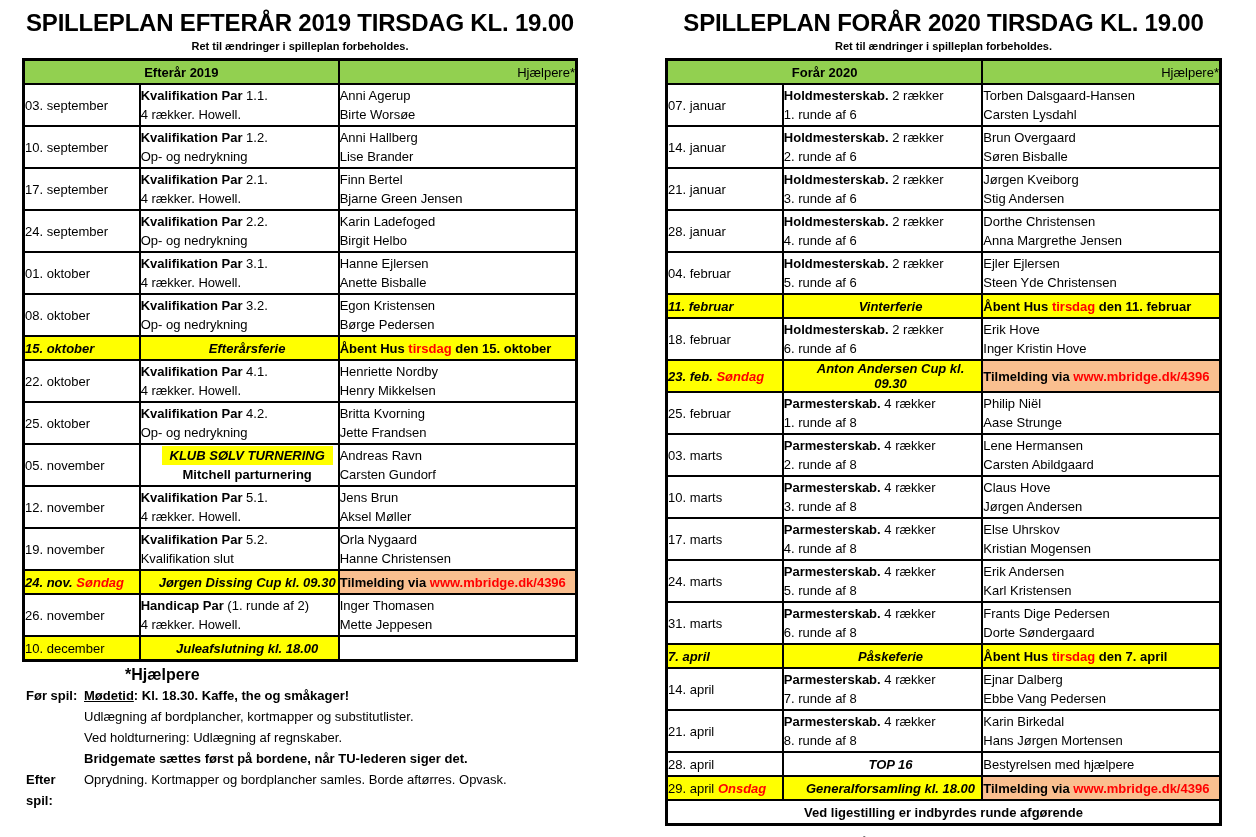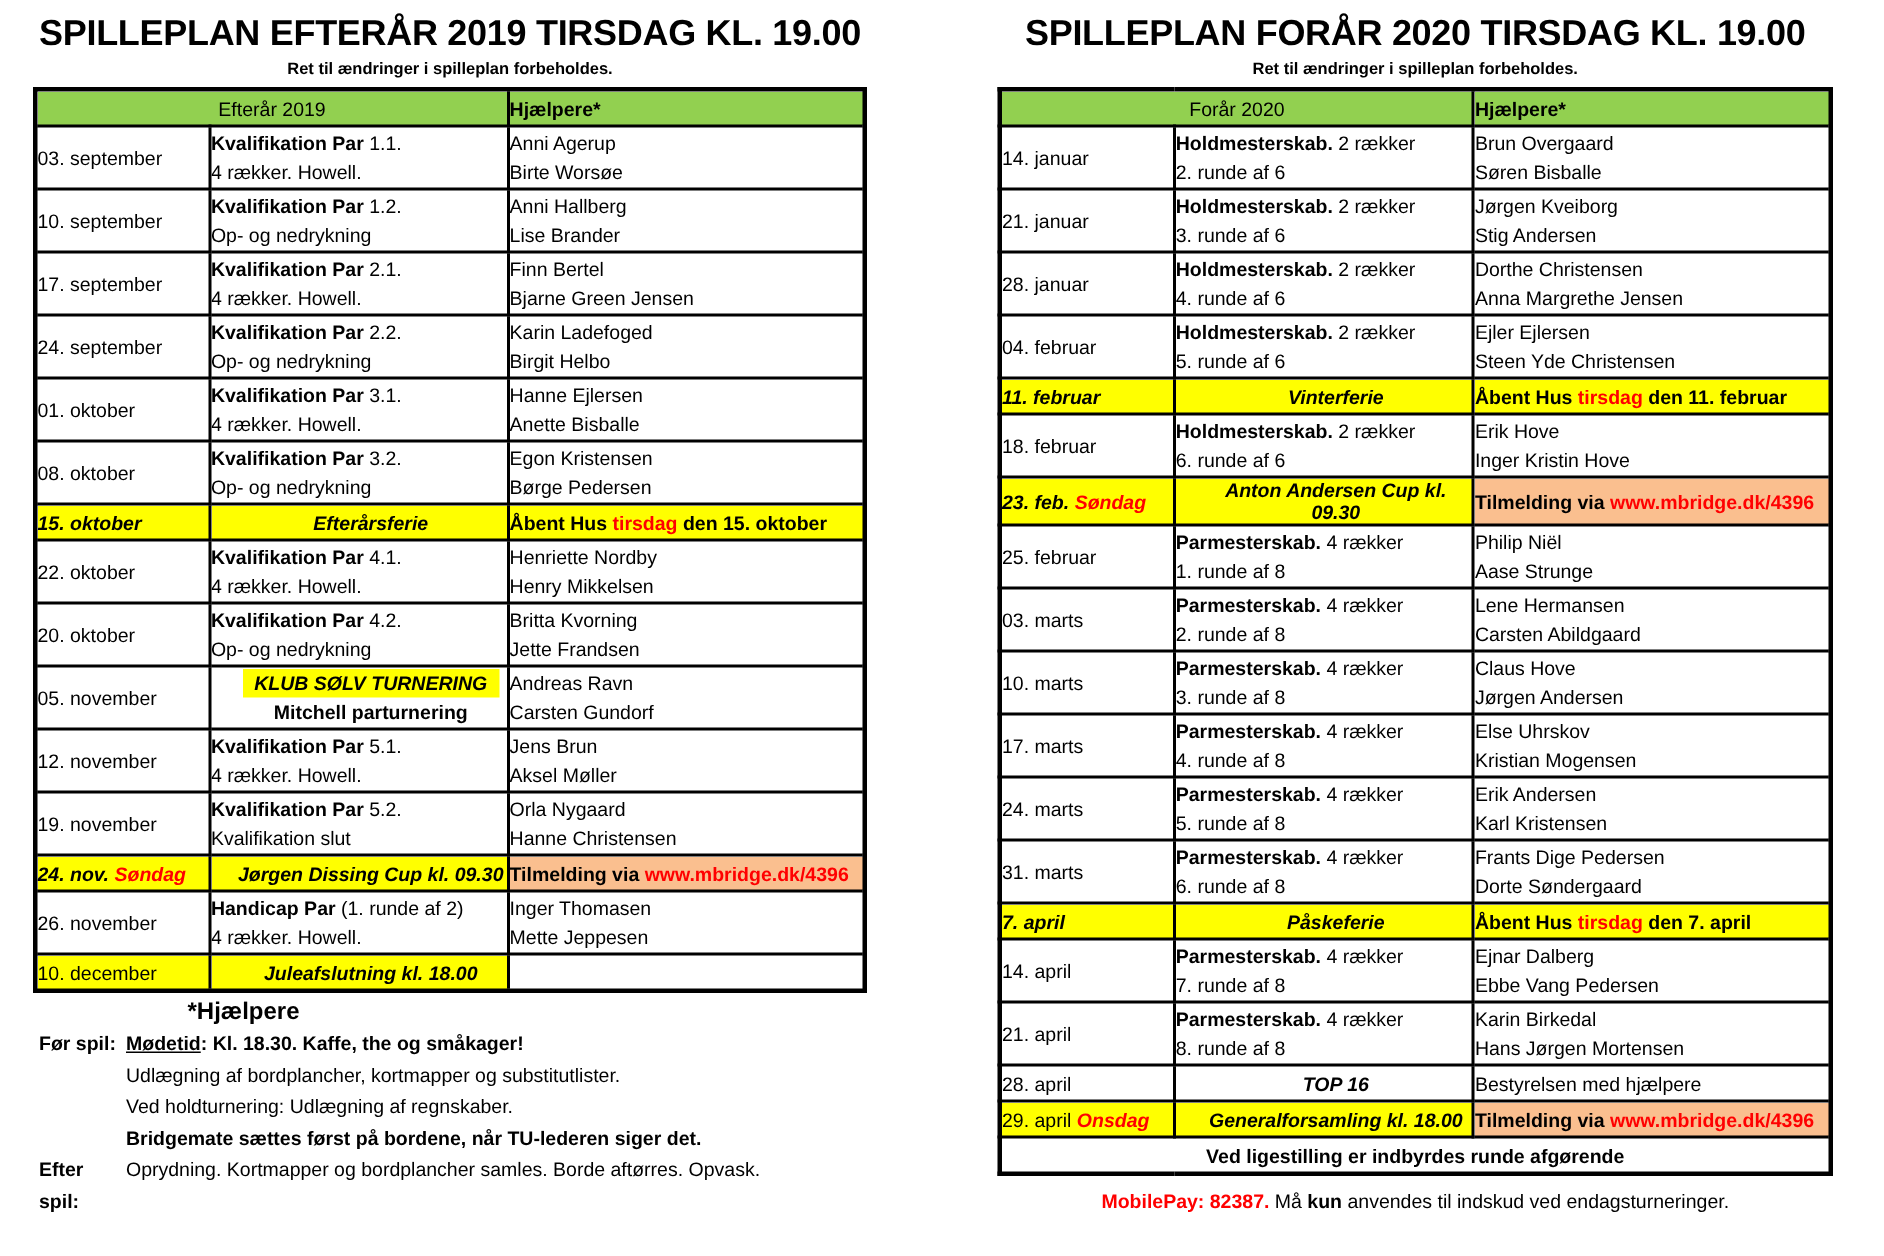--- a/index.html
+++ b/index.html
@@ -7,22 +7,22 @@
   .page{display:flex;width:1256px;}
   .panel{width:628px;box-sizing:border-box;}
   .panel-inner{box-sizing:border-box;}
   .panel-left .panel-inner{margin-left:22px;width:556px;}
   .panel-right .panel-inner{margin-left:37px;width:557px;}
   .doc-title{font-size:24px;font-weight:bold;text-align:center;margin:9px 0 3px 0;letter-spacing:-0.2px;}
   .doc-subtitle{font-size:11px;font-weight:bold;text-align:center;margin:0 0 6px 0;}
   table.sched{border-collapse:collapse;width:100%;border:3px solid #000;table-layout:fixed;}
   table.sched th,table.sched td{border:2px solid #000;font-size:13px;padding:0;vertical-align:middle;overflow:hidden;}
   col.c-date{width:21%;} col.c-event{width:36%;} col.c-help{width:43%;}
-  th.season{background:var(--green);font-weight:normal;text-align:center;height:22px;}
-  th.helphead{background:var(--green);font-weight:bold;text-align:left;padding-left:8px;height:22px;}
+  th.season{background:var(--green);font-weight:bold;text-align:center;height:22px;}
+  th.helphead{background:var(--green);font-weight:normal;text-align:right;padding-left:8px;height:22px;}
   tr.r2 td{height:40px;}
   tr.r1 td{height:22px;}
   .l{line-height:19px;}
   .date-cell{padding-left:17px;}
   .event-cell{padding-left:10px;}
   .event-cell.center{padding-left:16px;text-align:center;}
   .help-cell{padding-left:8px;}
   .yellow{background:var(--yellow);}
   .salmon{background:var(--salmon);}
   .red{color:var(--red);}
@@ -136,21 +136,21 @@
               <td class="event-cell">
                 <div class="l"><b>Kvalifikation Par</b><span> 4.1.</span></div>
                 <div class="l">4 rækker. Howell.</div>
               </td>
               <td class="help-cell">
                 <div class="l">Henriette Nordby</div>
                 <div class="l">Henry Mikkelsen</div>
               </td>
             </tr>
             <tr class="r2">
-              <td class="date-cell"><span>20. oktober</span></td>
+              <td class="date-cell"><span>25. oktober</span></td>
               <td class="event-cell">
                 <div class="l"><b>Kvalifikation Par</b><span> 4.2.</span></div>
                 <div class="l">Op- og nedrykning</div>
               </td>
               <td class="help-cell">
                 <div class="l">Britta Kvorning</div>
                 <div class="l">Jette Frandsen</div>
               </td>
             </tr>
             <tr class="r2">
@@ -246,20 +246,31 @@
             <col class="c-help">
           </colgroup>
         <thead>
           <tr>
             <th colspan="2" class="season">Forår 2020</th>
             <th class="helphead">Hjælpere*</th>
           </tr>
         </thead>
         <tbody id="right-tbody">
             <tr class="r2">
+              <td class="date-cell"><span>07. januar</span></td>
+              <td class="event-cell">
+                <div class="l"><b>Holdmesterskab.</b><span> 2 rækker</span></div>
+                <div class="l">1. runde af 6</div>
+              </td>
+              <td class="help-cell">
+                <div class="l">Torben Dalsgaard-Hansen</div>
+                <div class="l">Carsten Lysdahl</div>
+              </td>
+            </tr>
+            <tr class="r2">
               <td class="date-cell"><span>14. januar</span></td>
               <td class="event-cell">
                 <div class="l"><b>Holdmesterskab.</b><span> 2 rækker</span></div>
                 <div class="l">2. runde af 6</div>
               </td>
               <td class="help-cell">
                 <div class="l">Brun Overgaard</div>
                 <div class="l">Søren Bisballe</div>
               </td>
             </tr>

